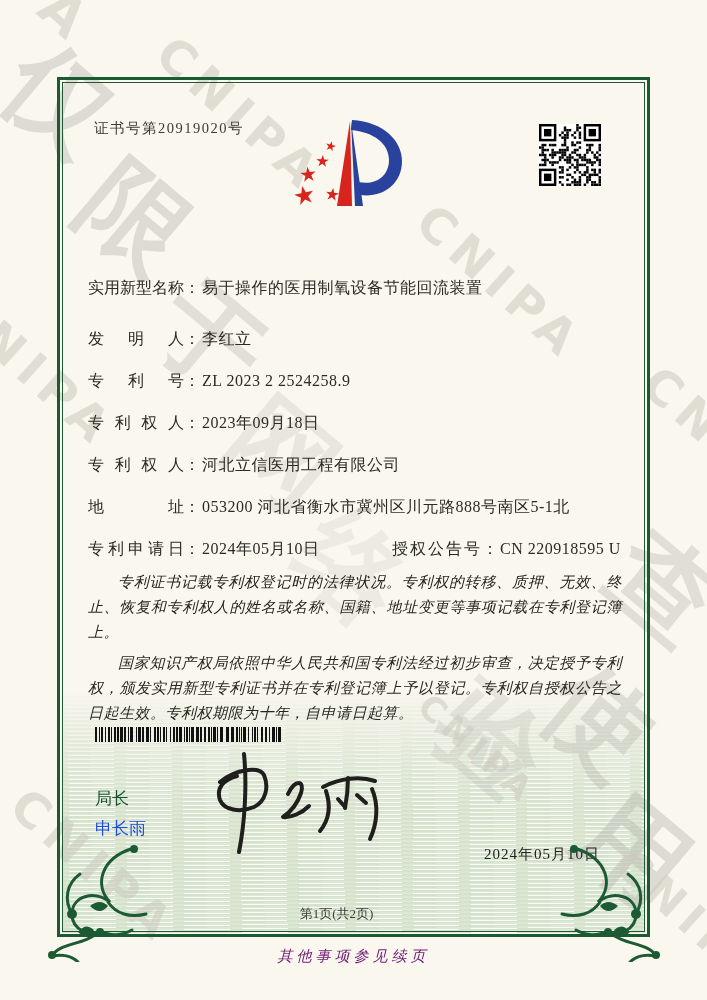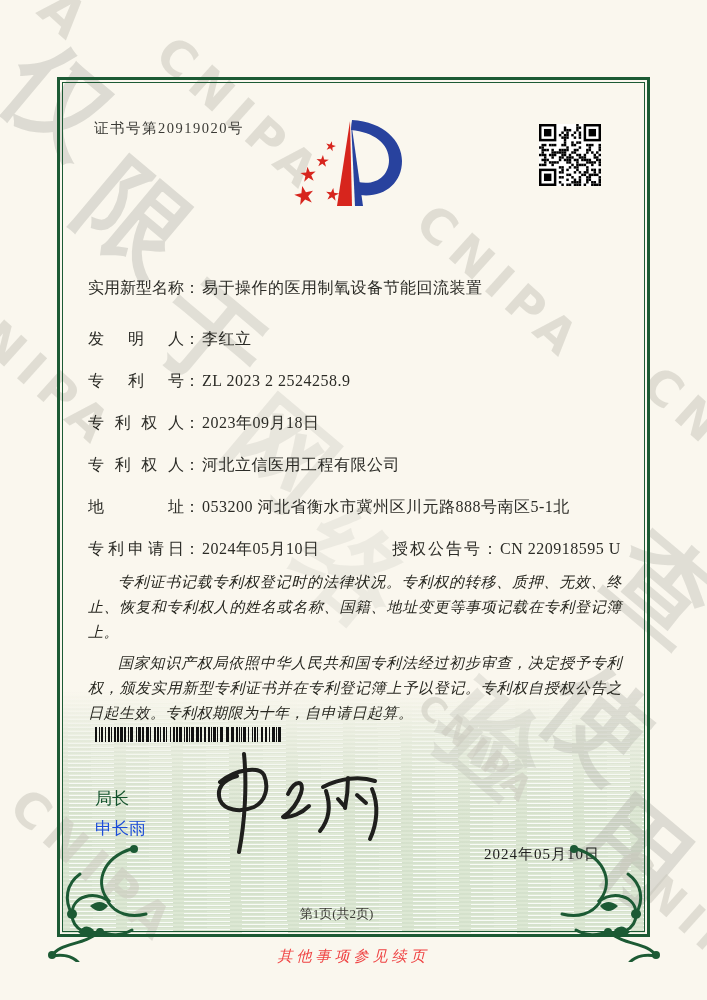--- a/index.html
+++ b/index.html
@@ -65,21 +65,21 @@
     font-family:"Liberation Serif","DejaVu Serif",serif; font-style:italic;
   }
   .barcode{position:absolute; left:95px; top:727px; width:186px; height:15px;}
   .director-label{position:absolute; left:95px; top:787px; font-size:17px; font-family:"DejaVu Sans",sans-serif; color:#14532d;}
   .director-name{position:absolute; left:95px; top:817px; font-size:17px; font-family:"DejaVu Sans",sans-serif; color:#1d4ed8;}
   .signature{position:absolute; left:192px; top:742px;}
   .issue-date{position:absolute; left:400px; top:845px; width:200px; text-align:right; font-size:15px; letter-spacing:1px; color:#222;}
   .page-info{position:absolute; left:57px; top:905px; width:559px; text-align:center; font-size:13px; color:#3c3c36;}
   .footer-note{
     position:absolute; left:0; top:947px; width:707px; text-align:center;
-    font-size:15px; letter-spacing:4px; color:#ef4444; font-style:italic;
+    font-size:15px; letter-spacing:4px; color:#701a75; font-style:italic;
   }
   .flourish{position:absolute; z-index:4;}
   .flourish-left{left:38px; top:844px;}
   .flourish-right{left:558px; top:844px; transform:scaleX(-1);}
 </style>
 </head>
 <body>
 
 <div class="page">
 

